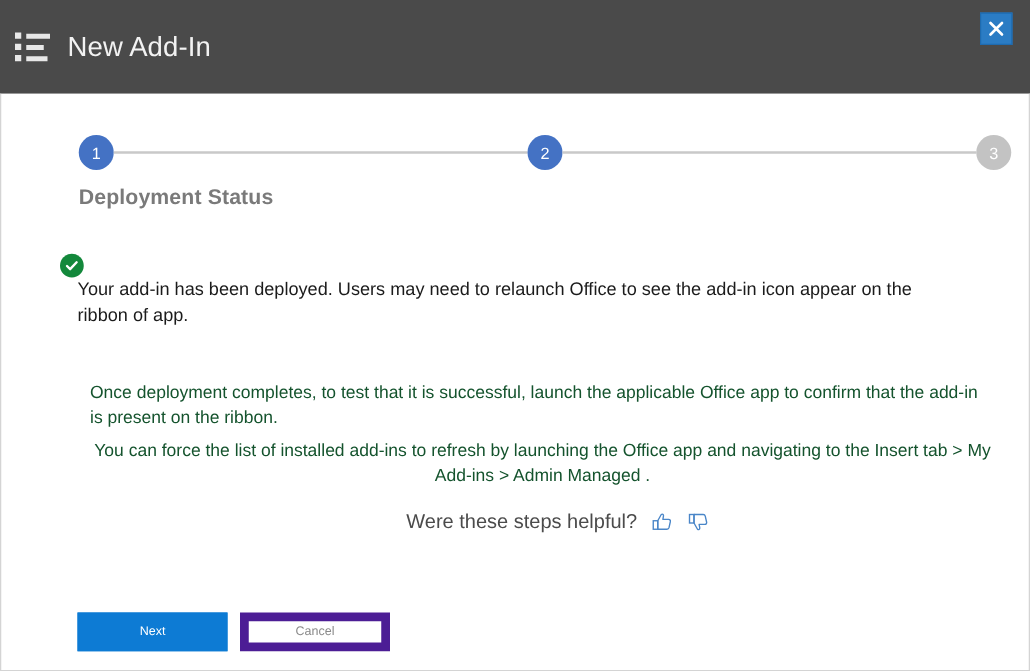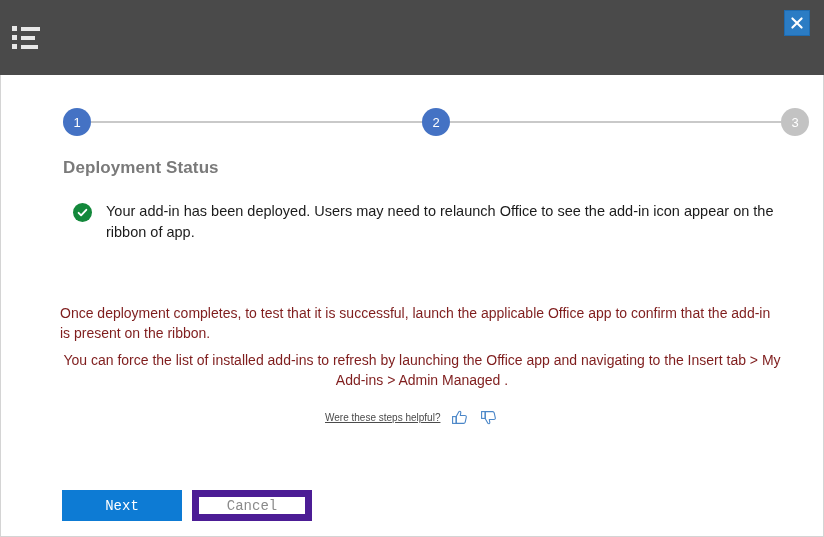--- a/index.html
+++ b/index.html
@@ -134,31 +134,32 @@
 
   
   .section-title {
     position: absolute;
     left: 62px;
     font-size: 17px;
     font-weight: bold;
     color: #7a7a7a;
     letter-spacing: 0.1px;
   }
-  #title-deployment { top: 73px; margin-top: 10px; }
+  #title-deployment { top: 73px; }
   #title-test { top: 198px; }
 
   
   .status-row {
     position: absolute;
-    left: 72px;
+    left: 47px;
     top: 126px;
     width: 720px;
     display: flex;
     align-items: flex-start;
+    flex-direction: column;
   }
   .check-icon {
     flex: none;
     width: 19px;
     height: 19px;
     border-radius: 50%;
     background: #13883b;
     display: flex;
     align-items: center;
     justify-content: center;
@@ -169,64 +170,63 @@
     margin-left: 14px;
     font-size: 14.5px;
     color: #1b1b1b;
     line-height: 21px;
     max-width: 688px;
   }
 
   
   .para {
     position: absolute;
-    left: 59px;
+    left: 71px;
     width: 724px;
     font-size: 14px;
-    color: #7f1d1d;
+    color: #14532d;
     line-height: 20px;
   }
   #para-1 { top: 228px; }
   #para-2 { top: 275px; text-align: center; }
 
   
   .feedback {
     position: absolute;
     left: 324px;
     top: 334px;
     display: flex;
     align-items: center;
   }
   .feedback-label {
-    font-size: 10px;
+    font-size: 16px;
     color: #4b4b4b;
     line-height: 1;
-    text-decoration: underline;
   }
   .thumb {
     margin-left: 11px;
     width: 18px;
     height: 18px;
     cursor: pointer;
     display: block;
   }
   .thumb svg { display: block; }
 
   
   .footer {
     position: absolute;
     left: 61px;
     top: 415px;
     display: flex;
     align-items: center;
   }
   .btn {
     height: 31px;
-    font-size: 14px;
-    font-family: Liberation Mono, monospace;
+    font-size: 10px;
+    font-family: Liberation Sans, sans-serif;
     box-sizing: border-box;
     cursor: pointer;
     display: flex;
     align-items: center;
     justify-content: center;
     padding: 0;
   }
   .btn-primary {
     width: 120px;
     background: #0d7bd4;
@@ -254,20 +254,21 @@
         </div>
       <div class="hi-row">
           <span class="hi-sq"></span>
           <span class="hi-bar"></span>
         </div>
       <div class="hi-row">
           <span class="hi-sq"></span>
           <span class="hi-bar"></span>
         </div>
     </div>
+    <div class="header-title">New Add-In</div>
     <div class="close-button">
       <span>
         <svg width="16" height="16" viewBox="0 0 16 16">
           <path d="M3.4 3.4 L12.6 12.6 M12.6 3.4 L3.4 12.6" stroke="#ffffff" stroke-width="2.1" stroke-linecap="round"></path>
         </svg>
       </span>
     </div>
   </div>
 
   <div class="content">

